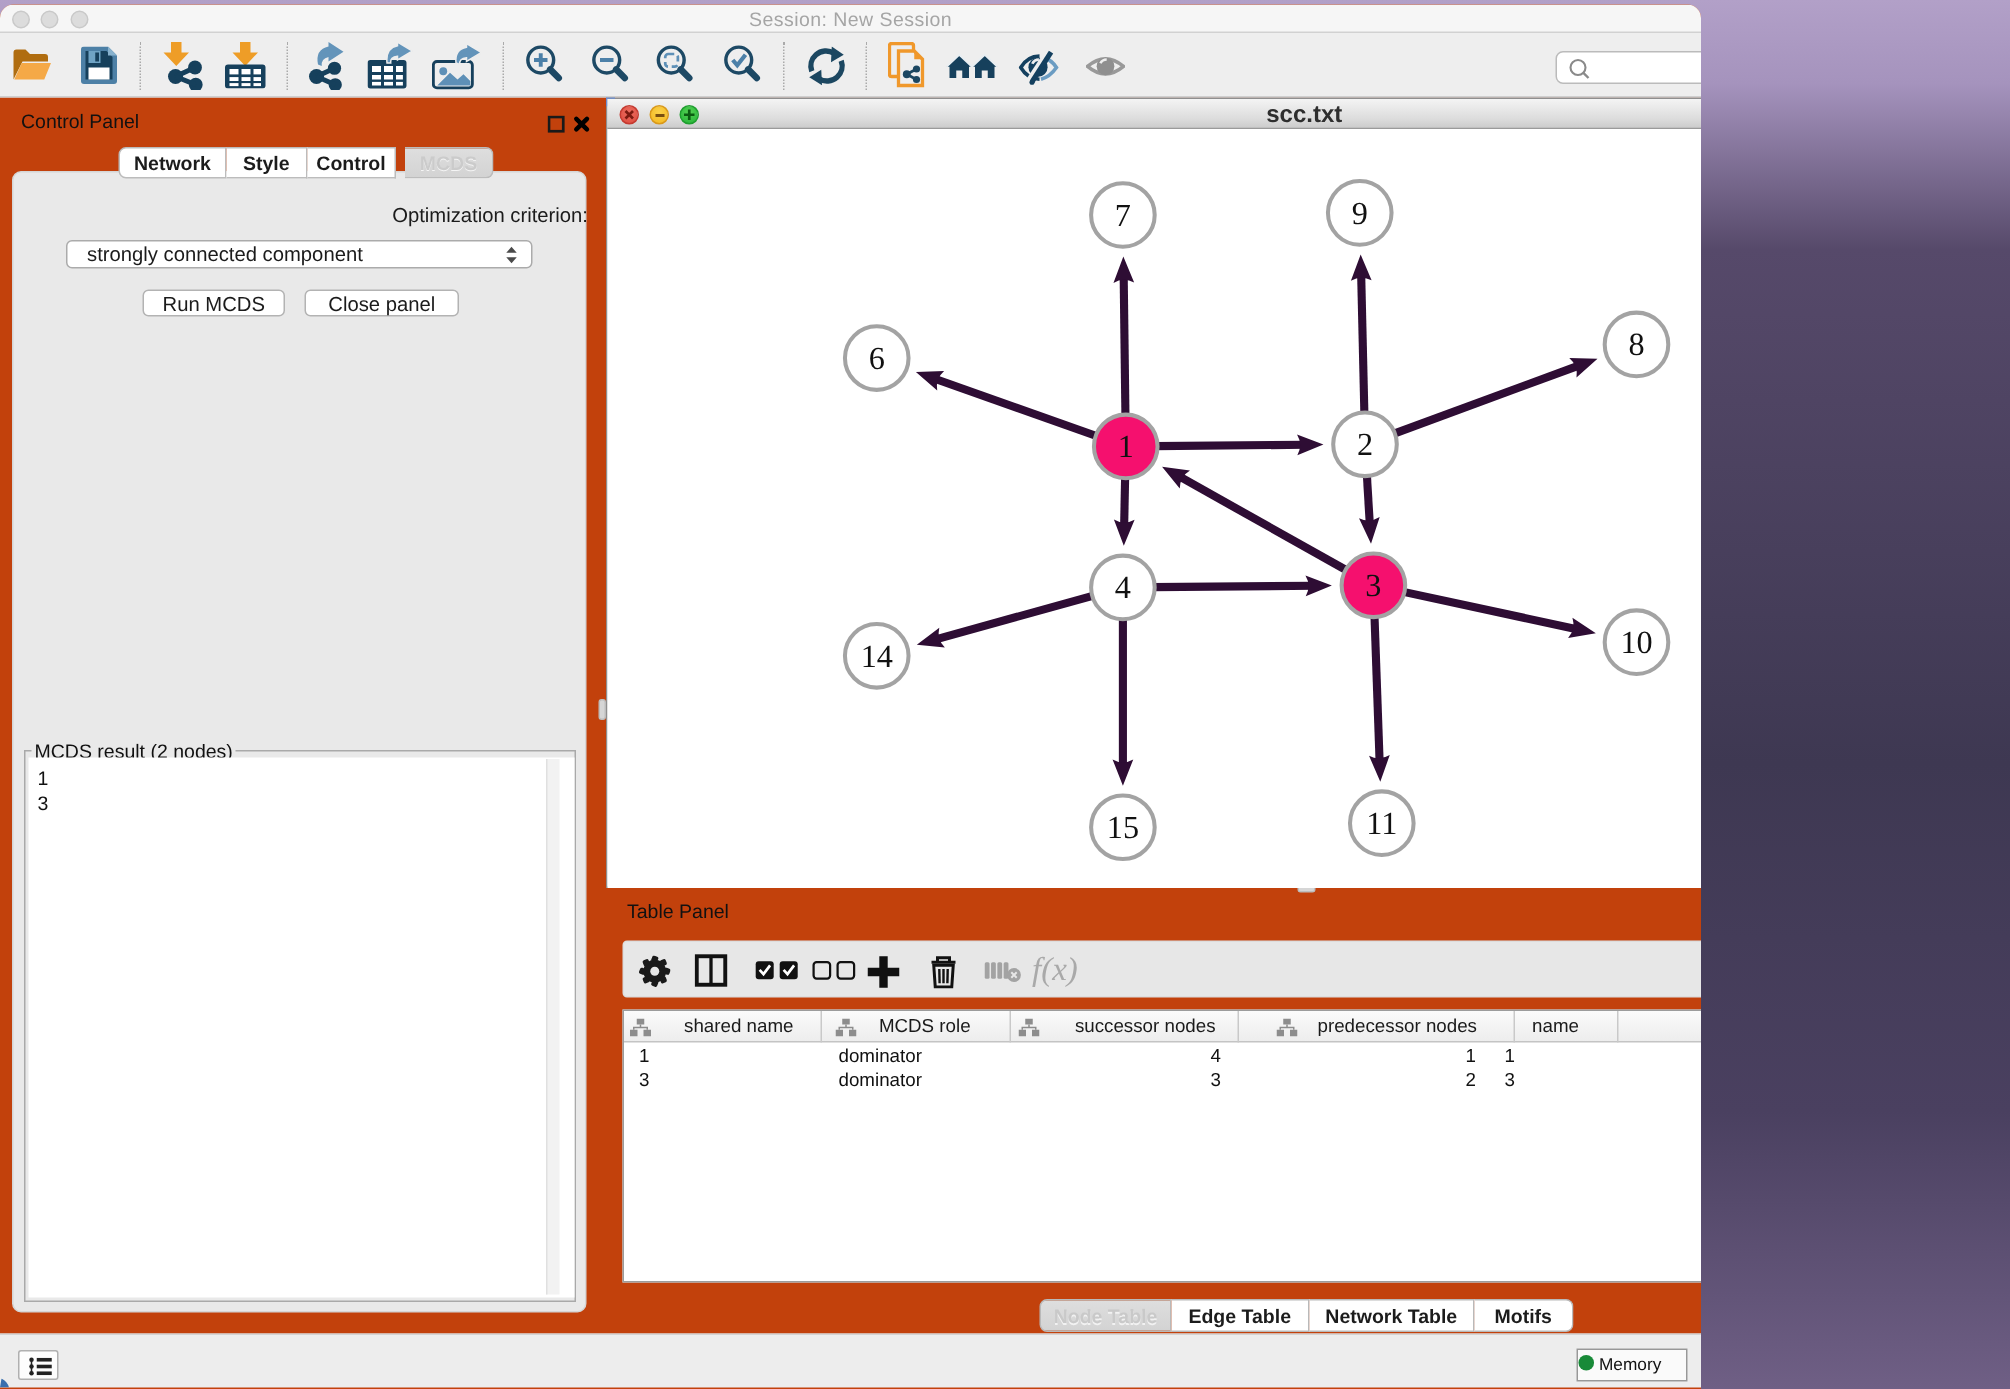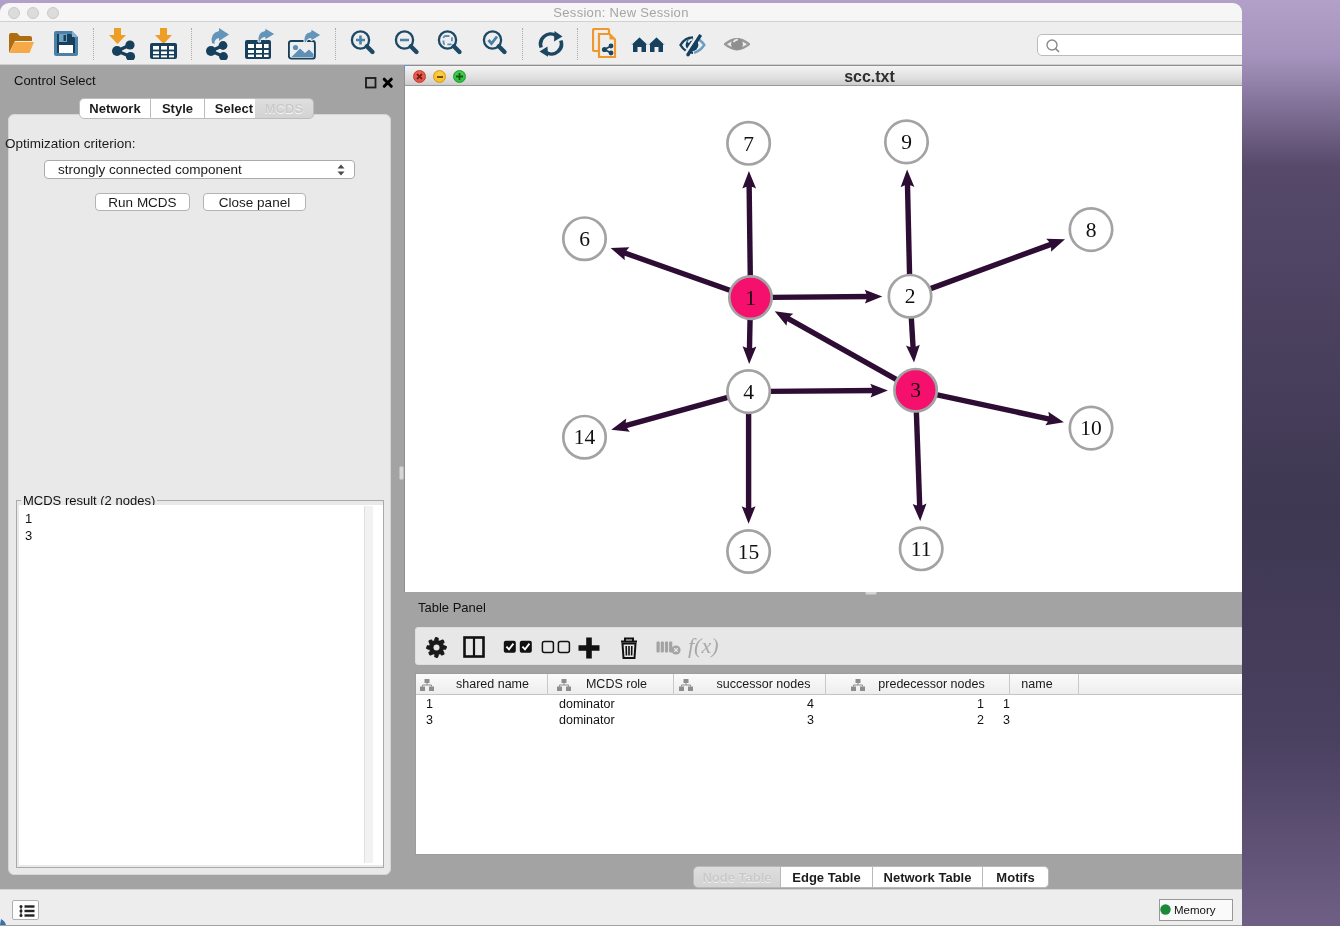--- a/index.html
+++ b/index.html
@@ -1,32 +1,32 @@
 <!DOCTYPE html>
 <html><head><meta charset="utf-8">
 <style>
 *{margin:0;padding:0;box-sizing:border-box}
 html,body{width:1340px;height:926px;overflow:hidden}
 body{font-family:"Liberation Sans",sans-serif;background:linear-gradient(180deg,#b2a0c8 0%,#a593bd 6%,#56496a 18%,#3e3852 55%,#4a4060 80%,#6f5f85 100%)}
-#win{position:absolute;left:0;top:3px;width:1242px;height:923px;background:#a3a3a3;border-radius:9px 9px 0 0;overflow:hidden}
+#win{position:absolute;left:0;top:3px;width:1134px;height:923px;background:#c2410c;border-radius:9px 9px 0 0;overflow:hidden}
 #titlebar{position:absolute;left:0;top:0;width:100%;height:19px;background:#f6f6f6;border-bottom:1px solid #d1d1d1}
 .tl{position:absolute;top:4px;width:12px;height:12px;border-radius:50%;background:#dcdcdc;border:1px solid #c9c9c9}
 #title{position:absolute;top:2px;left:0;width:100%;text-align:center;font-size:13px;color:#a5a5a5;letter-spacing:.3px}
 #toolbar{position:absolute;left:0;top:19px;width:100%;height:43px;background:#eeeeee;border-bottom:1px solid #cfcfcf}
 .sep{position:absolute;top:6px;height:32px;width:0;border-left:1px dotted #aaa}
 .ticon{position:absolute;top:8px}
 #searchbox{position:absolute;left:1037px;top:12px;width:292px;height:22px;background:#fff;border:1px solid #bbb;border-radius:5px}
 
 #cpanel{position:absolute;left:5px;top:63px;width:387px;height:825px}
 #cpTitle{position:absolute;left:9px;top:7px;font-size:13px;color:#111}
 .wicon{position:absolute;font-size:12px;color:#000}
 #cpTabs{position:absolute;left:74px;top:32px;height:21px}
 .tab{position:absolute;top:0;height:21px;background:#fff;border:1px solid #bcbcbc;font-size:13px;font-weight:700;color:#1c1c1c;text-align:center;line-height:20px}
 #cpSub{position:absolute;left:3px;top:48px;width:383px;height:761px;background:#e9e9e9;border:1px solid #d6d6d6;border-radius:6px}
-#optlab{position:absolute;left:0;top:70px;width:100%;text-align:left;font-size:13.5px;color:#1b1b1b}
+#optlab{position:absolute;left:0;top:70px;width:100%;text-align:right;font-size:13.5px;color:#1b1b1b}
 #dropdown{position:absolute;left:39px;top:94px;width:311px;height:19px;background:#fff;border:1px solid #ababab;border-radius:4px;font-size:13.5px;color:#1b1b1b;line-height:17px;padding-left:13px}
 .btn{position:absolute;top:127px;height:18px;background:#fff;border:1px solid #b3b3b3;border-radius:4px;font-size:13.5px;color:#1b1b1b;text-align:center;line-height:18px}
 #fieldset{position:absolute;left:11px;top:434px;width:368px;height:368px;border:1px solid #a9a9a9}
 #fslegend{position:absolute;left:4px;top:-8px;background:#e9e9e9;font-size:13px;color:#111;padding:0 2px}
 #fsinner{position:absolute;left:2px;top:4px;width:364px;height:360px;background:#fff;font-size:13px;color:#111;line-height:16.5px;padding:6px 0 0 6px}
 #fsscroll{position:absolute;right:10px;top:1px;width:9px;height:357px;background:#f2f2f2;border-left:1px solid #e0e0e0}
 
 #nwin{position:absolute;left:404px;top:62px;width:931px;height:527px;border:1px solid #8f8f8f;background:#fff}
 #nwtbar{position:absolute;left:0;top:0;width:100%;height:20px;background:linear-gradient(180deg,#f4f4f4,#dcdcdc 70%,#cccccc);border-bottom:1px solid #9a9a9a}
 .nwtl{position:absolute;top:4px;width:13px;height:13px;border-radius:50%;font-size:10px;font-weight:700;text-align:center;line-height:12px}
@@ -199,33 +199,33 @@
  <path d="M9.6,6.2 Q10.8,3.6 13.8,3.6" fill="none" stroke="#eee" stroke-width="1.7"></path>
 </svg>
 <div id="searchbox">
         <svg width="20" height="20" style="position:absolute;left:5px;top:1px">
           <circle cx="9" cy="9" r="5" fill="none" stroke="#8a8a8a" stroke-width="1.4"></circle>
           <line x1="12.6" y1="12.6" x2="16" y2="16" stroke="#8a8a8a" stroke-width="1.6"></line>
         </svg>
       </div>
 </div>
 <div id="cpanel">
- <div id="cpTitle">Control Select</div>
+ <div id="cpTitle">Control Panel</div>
  <svg class="wicon" style="left:360px;top:11px" width="12" height="12">
         <rect x="1" y="1" width="9.5" height="9.5" fill="none" stroke="#1a1a1a" stroke-width="1.8"></rect>
       </svg>
  <svg class="wicon" style="left:377px;top:11px" width="12" height="12">
         <path d="M2.2,2.2 L9.3,9.3 M9.3,2.2 L2.2,9.3" stroke="#000" stroke-width="3" stroke-linecap="round"></path>
       </svg>
  <div id="cpSub"></div>
  <div id="cpTabs">
   <div class="tab" style="left:0;width:72px;border-radius:5px 0 0 5px">Network</div>
   <div class="tab" style="left:72px;width:54px;border-left:none">Style</div>
-  <div class="tab" style="left:126px;width:59px;border-left:none">Select</div>
-  <div class="tab" style="left:176px;width:59px;border-left:none;border-radius:0 5px 5px 0;background:linear-gradient(180deg,#dedede,#d3d3d3);color:#cbcbcb;text-shadow:0 1px 0 #f5f5f5">MCDS</div>
+  <div class="tab" style="left:126px;width:59px;border-left:none">Control</div>
+  <div class="tab" style="left:191px;width:59px;border-left:none;border-radius:0 5px 5px 0;background:linear-gradient(180deg,#dedede,#d3d3d3);color:#cbcbcb;text-shadow:0 1px 0 #f5f5f5">MCDS</div>
  </div>
  <div id="optlab">Optimization criterion:</div>
  <div id="dropdown">strongly connected component
   <svg width="12" height="14" style="position:absolute;right:7px;top:2px">
           <path d="M2.5,5.5 L6,1.5 L9.5,5.5 Z" fill="#4a4a4a"></path>
           <path d="M2.5,8.5 L6,12.5 L9.5,8.5 Z" fill="#4a4a4a"></path>
         </svg>
  </div>
  <div class="btn" style="left:90px;width:95px">Run MCDS</div>
  <div class="btn" style="left:198px;width:103px">Close panel</div>

